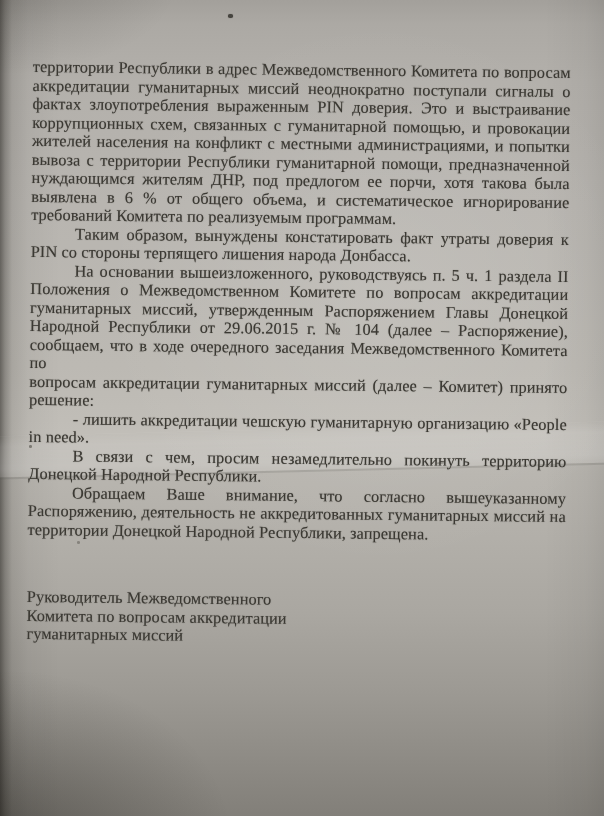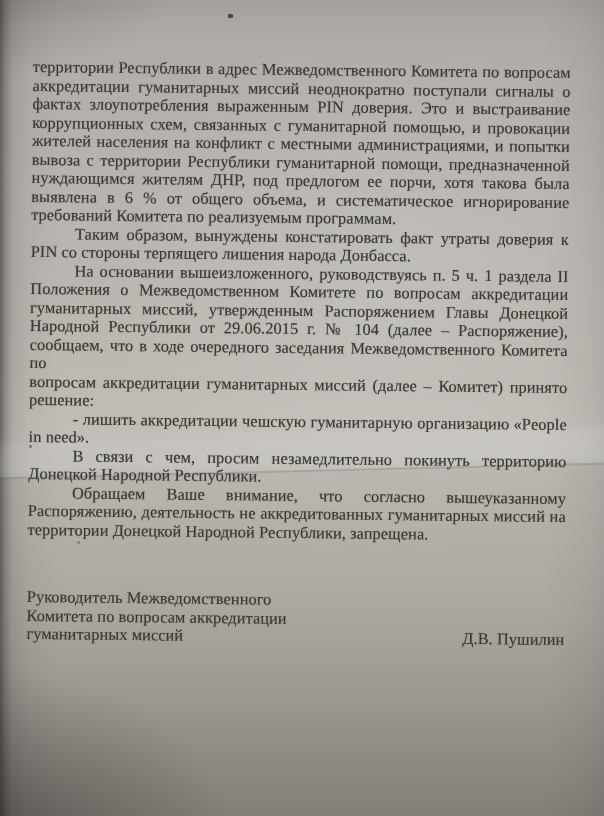--- a/index.html
+++ b/index.html
@@ -111,17 +111,16 @@
         <div class="line j">Распоряжению, деятельность не аккредитованных гуманитарных миссий на</div>
         <div class="line">территории Донецкой Народной Республики, запрещена.</div>
       </div>
     <div class="sig">
       <div id="sig-lines">
           <div class="line">Руководитель Межведомственного</div>
           <div class="line">Комитета по вопросам аккредитации</div>
         </div>
       <div class="sig-row">
         <span class="line">гуманитарных миссий</span>
-        <span class="line">Д.В. Пушилин</span>
       </div>
     </div>
   </div>
 </div>
 
 </body></html>

